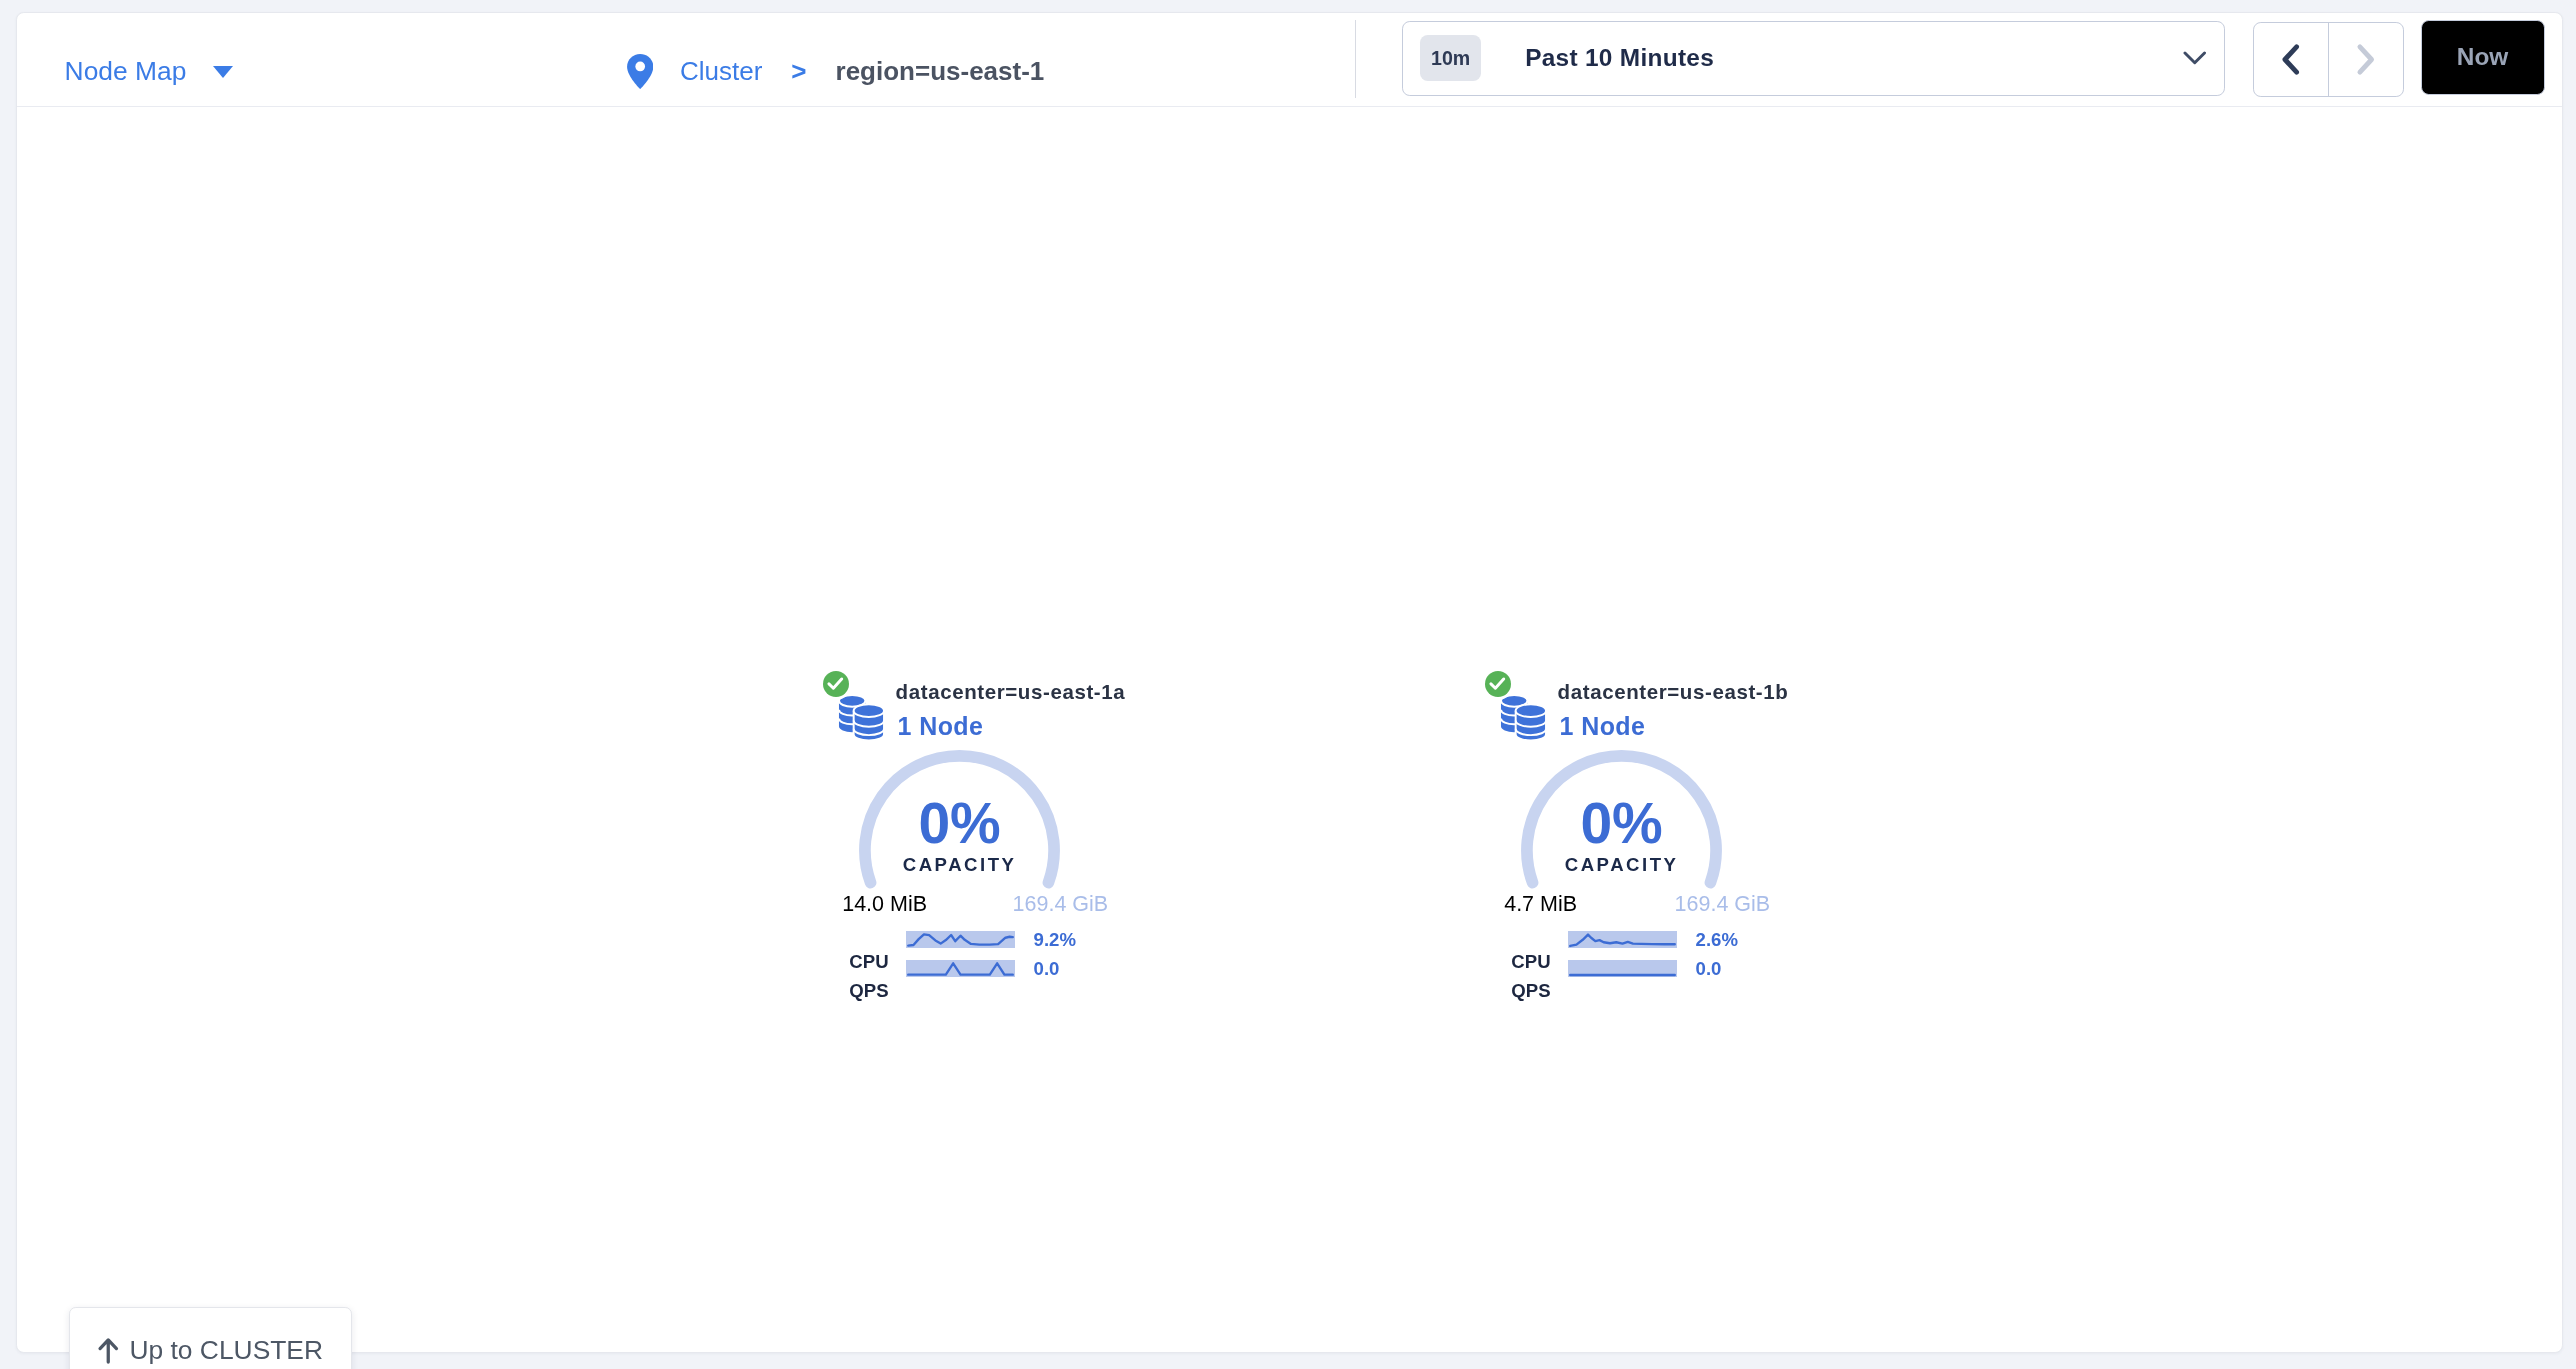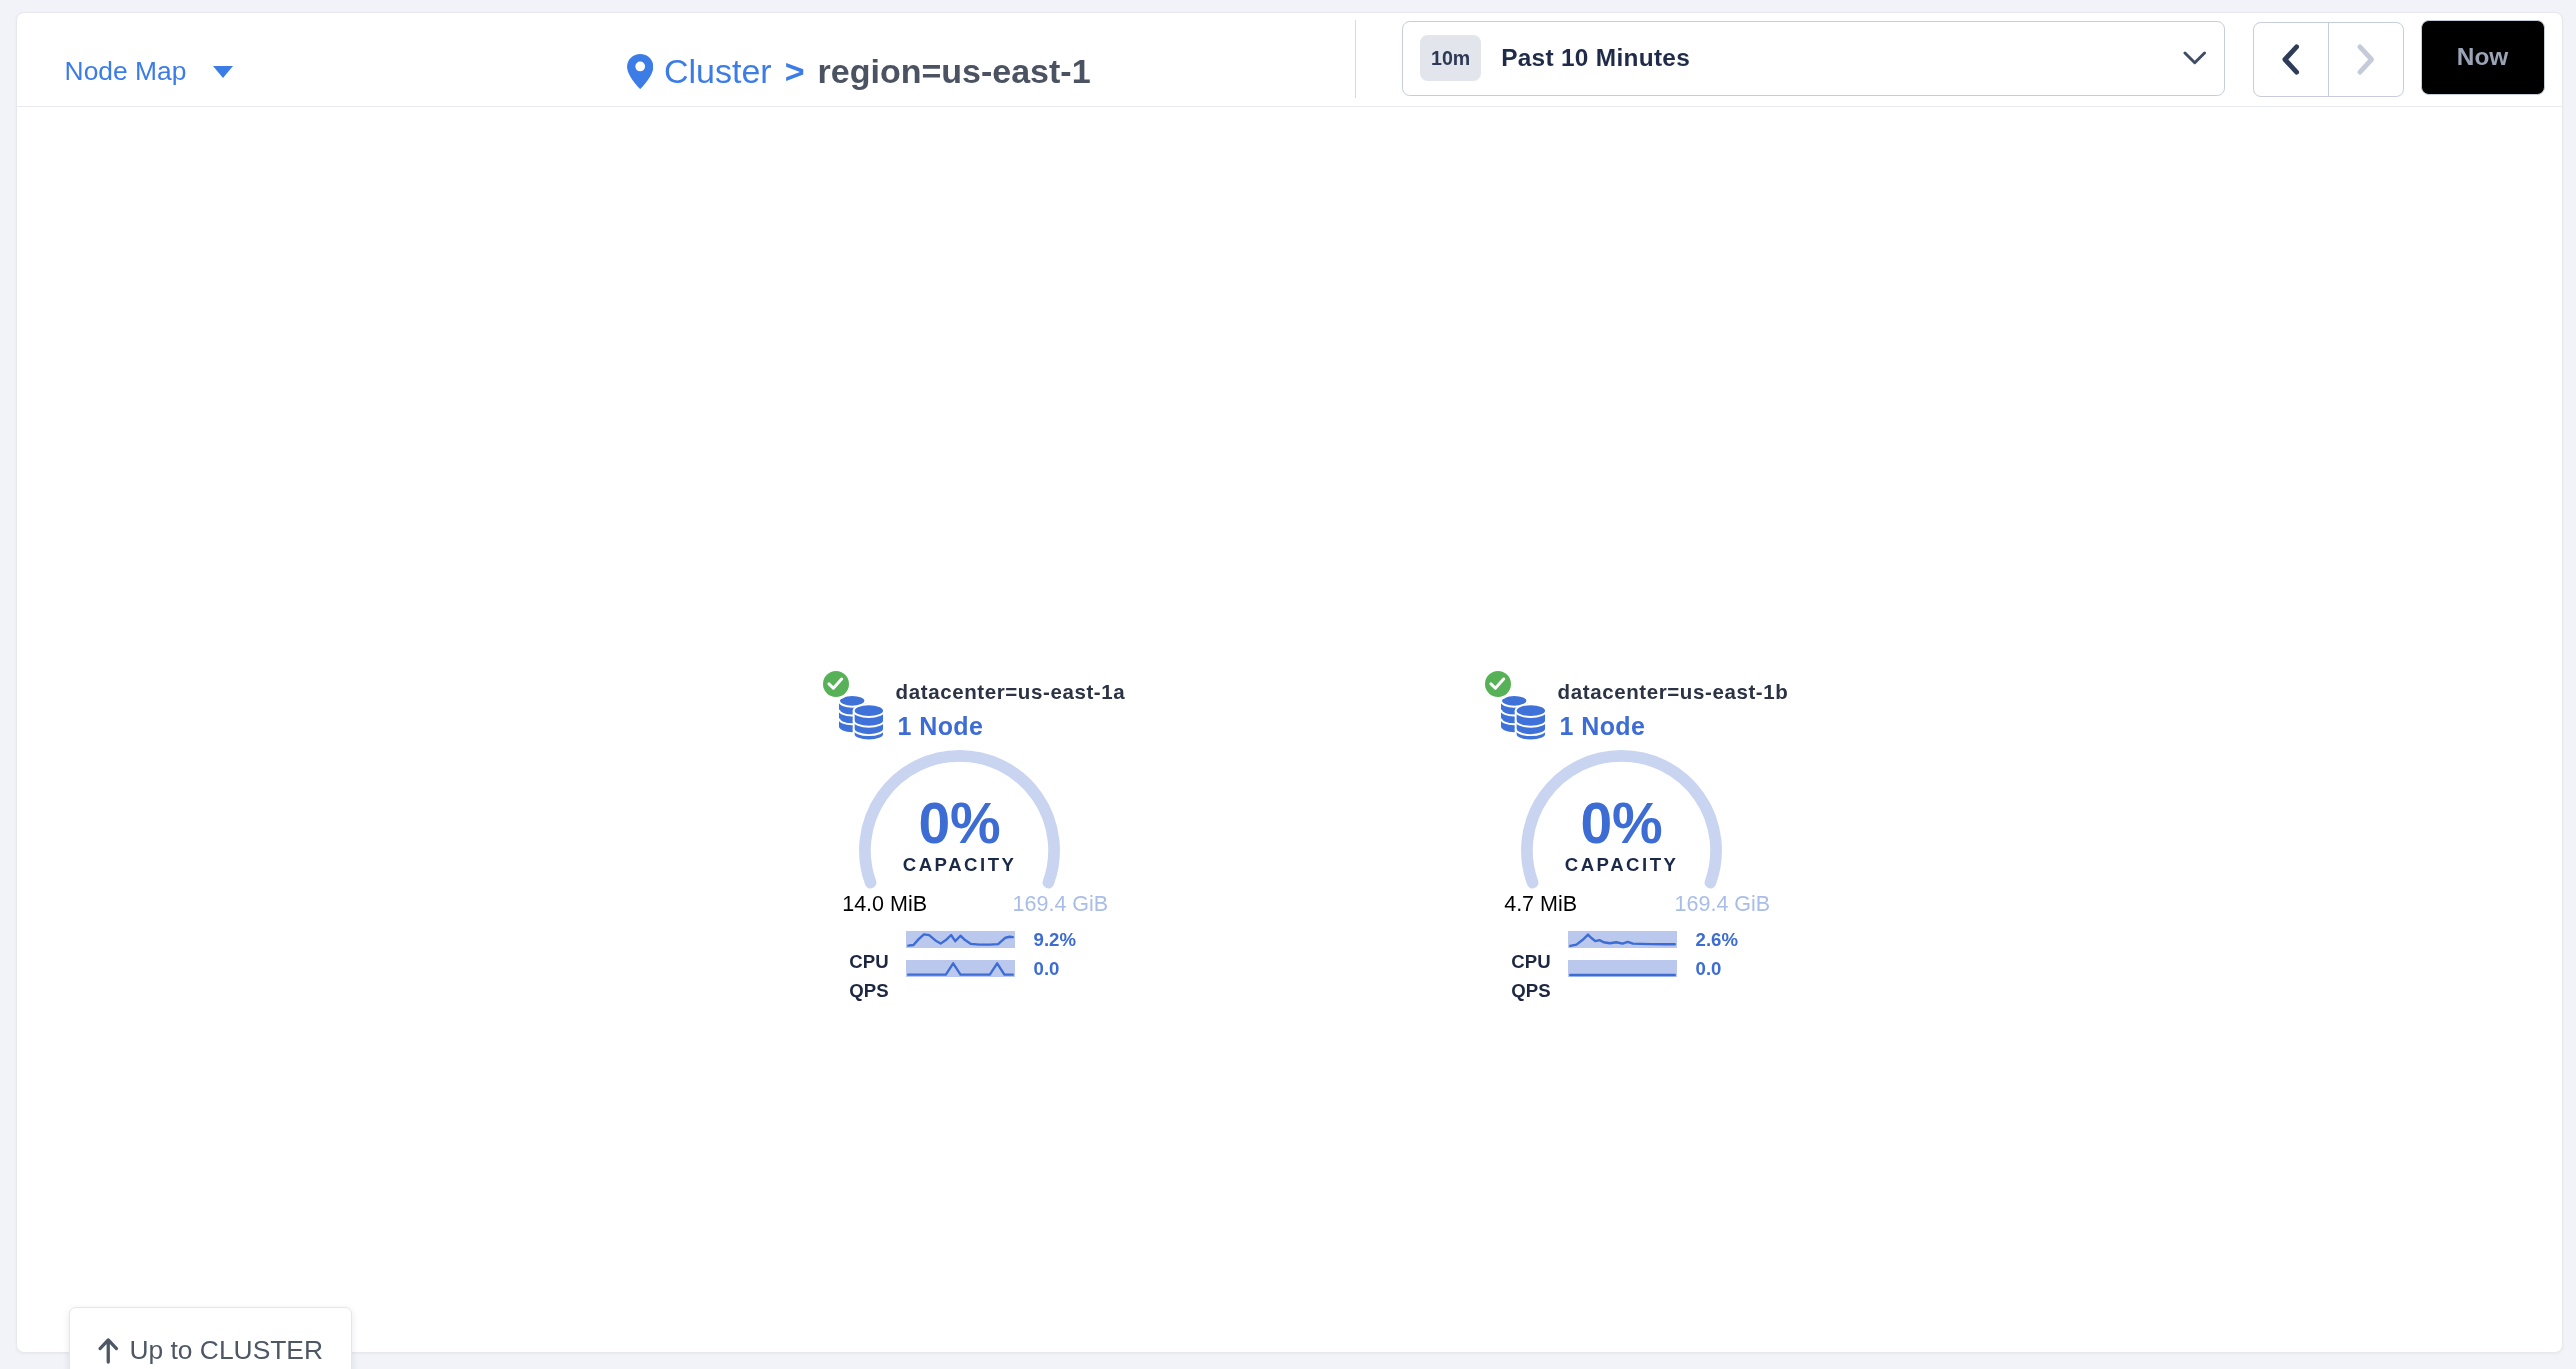--- a/index.html
+++ b/index.html
@@ -13,36 +13,36 @@
     position: absolute; left: 15.6px; top: 11.7px; width: 2547px; height: 1341px;
     background: #ffffff; border: 1px solid #e6e8ee; border-radius: 7.8px;
     box-shadow: 0 1px 2.9px rgba(40,50,80,0.05);
   }
   
   .header { position: relative; height: 94px; border-bottom: 1px solid #e9ebf1; }
   .hgroup { position: absolute; top: 12px; height: 94px; display: flex; align-items: center; }
   .view-select { left: 48px; gap: 27px; cursor: pointer; }
   .view-select .lbl { font-size: 26.4px; color: #3b7ce6; }
   .caret-down { width: 0; height: 0; border-left: 10.8px solid transparent; border-right: 10.8px solid transparent; border-top: 12.7px solid #3b7ce6; }
-  .breadcrumb { left: 610px; gap: 11px; font-size: 34px; }
+  .breadcrumb { left: 610px; gap: 27px; font-size: 26px; }
   .crumb-link { color: #3b7ce6; cursor: pointer; }
   .crumb-sep { color: #3b7ce6; font-weight: 600; margin: 0 2px; }
   .crumb-cur { color: #4b5362; font-weight: 600; }
   .vdivider { position: absolute; left: 1338px; top: 7.8px; height: 78px; width: 1px; background: #d8dbe3; }
   .time-dropdown {
     position: absolute; left: 1385px; top: 8px; width: 823px; height: 75px;
     border: 1.5px solid #c5ccdc; border-radius: 7.8px; background: #fff;
     display: flex; align-items: center; cursor: pointer;
   }
   .time-badge {
     margin-left: 17.6px; width: 61px; height: 46px; background: #e2e5ec; border-radius: 7.8px;
     display: flex; align-items: center; justify-content: center;
     font-size: 19.6px; font-weight: bold; color: #2e3a55;
   }
-  .time-label { margin-left: 20px; font-size: 24.4px; font-weight: bold; color: #1f2b49; letter-spacing: 0.3px; }
+  .time-label { margin-left: 44px; font-size: 24.4px; font-weight: bold; color: #1f2b49; letter-spacing: 0.3px; }
   .time-chevron { margin-left: auto; margin-right: 17.6px; }
   .nav-group {
     position: absolute; left: 2236px; top: 9.8px; width: 151px; height: 75px;
     border: 1.5px solid #c5ccdc; border-radius: 7.8px; display: flex; background: #fff;
   }
   .nav-btn { flex: 1; display: flex; align-items: center; justify-content: center; cursor: pointer; }
   .nav-btn + .nav-btn { border-left: 1.5px solid #c5ccdc; }
   .now-btn {
     position: absolute; left: 2404px; top: 7px; width: 124px; height: 75px;
     border: 1.5px solid #c5ccdc; border-radius: 7.8px; background: #000000;

